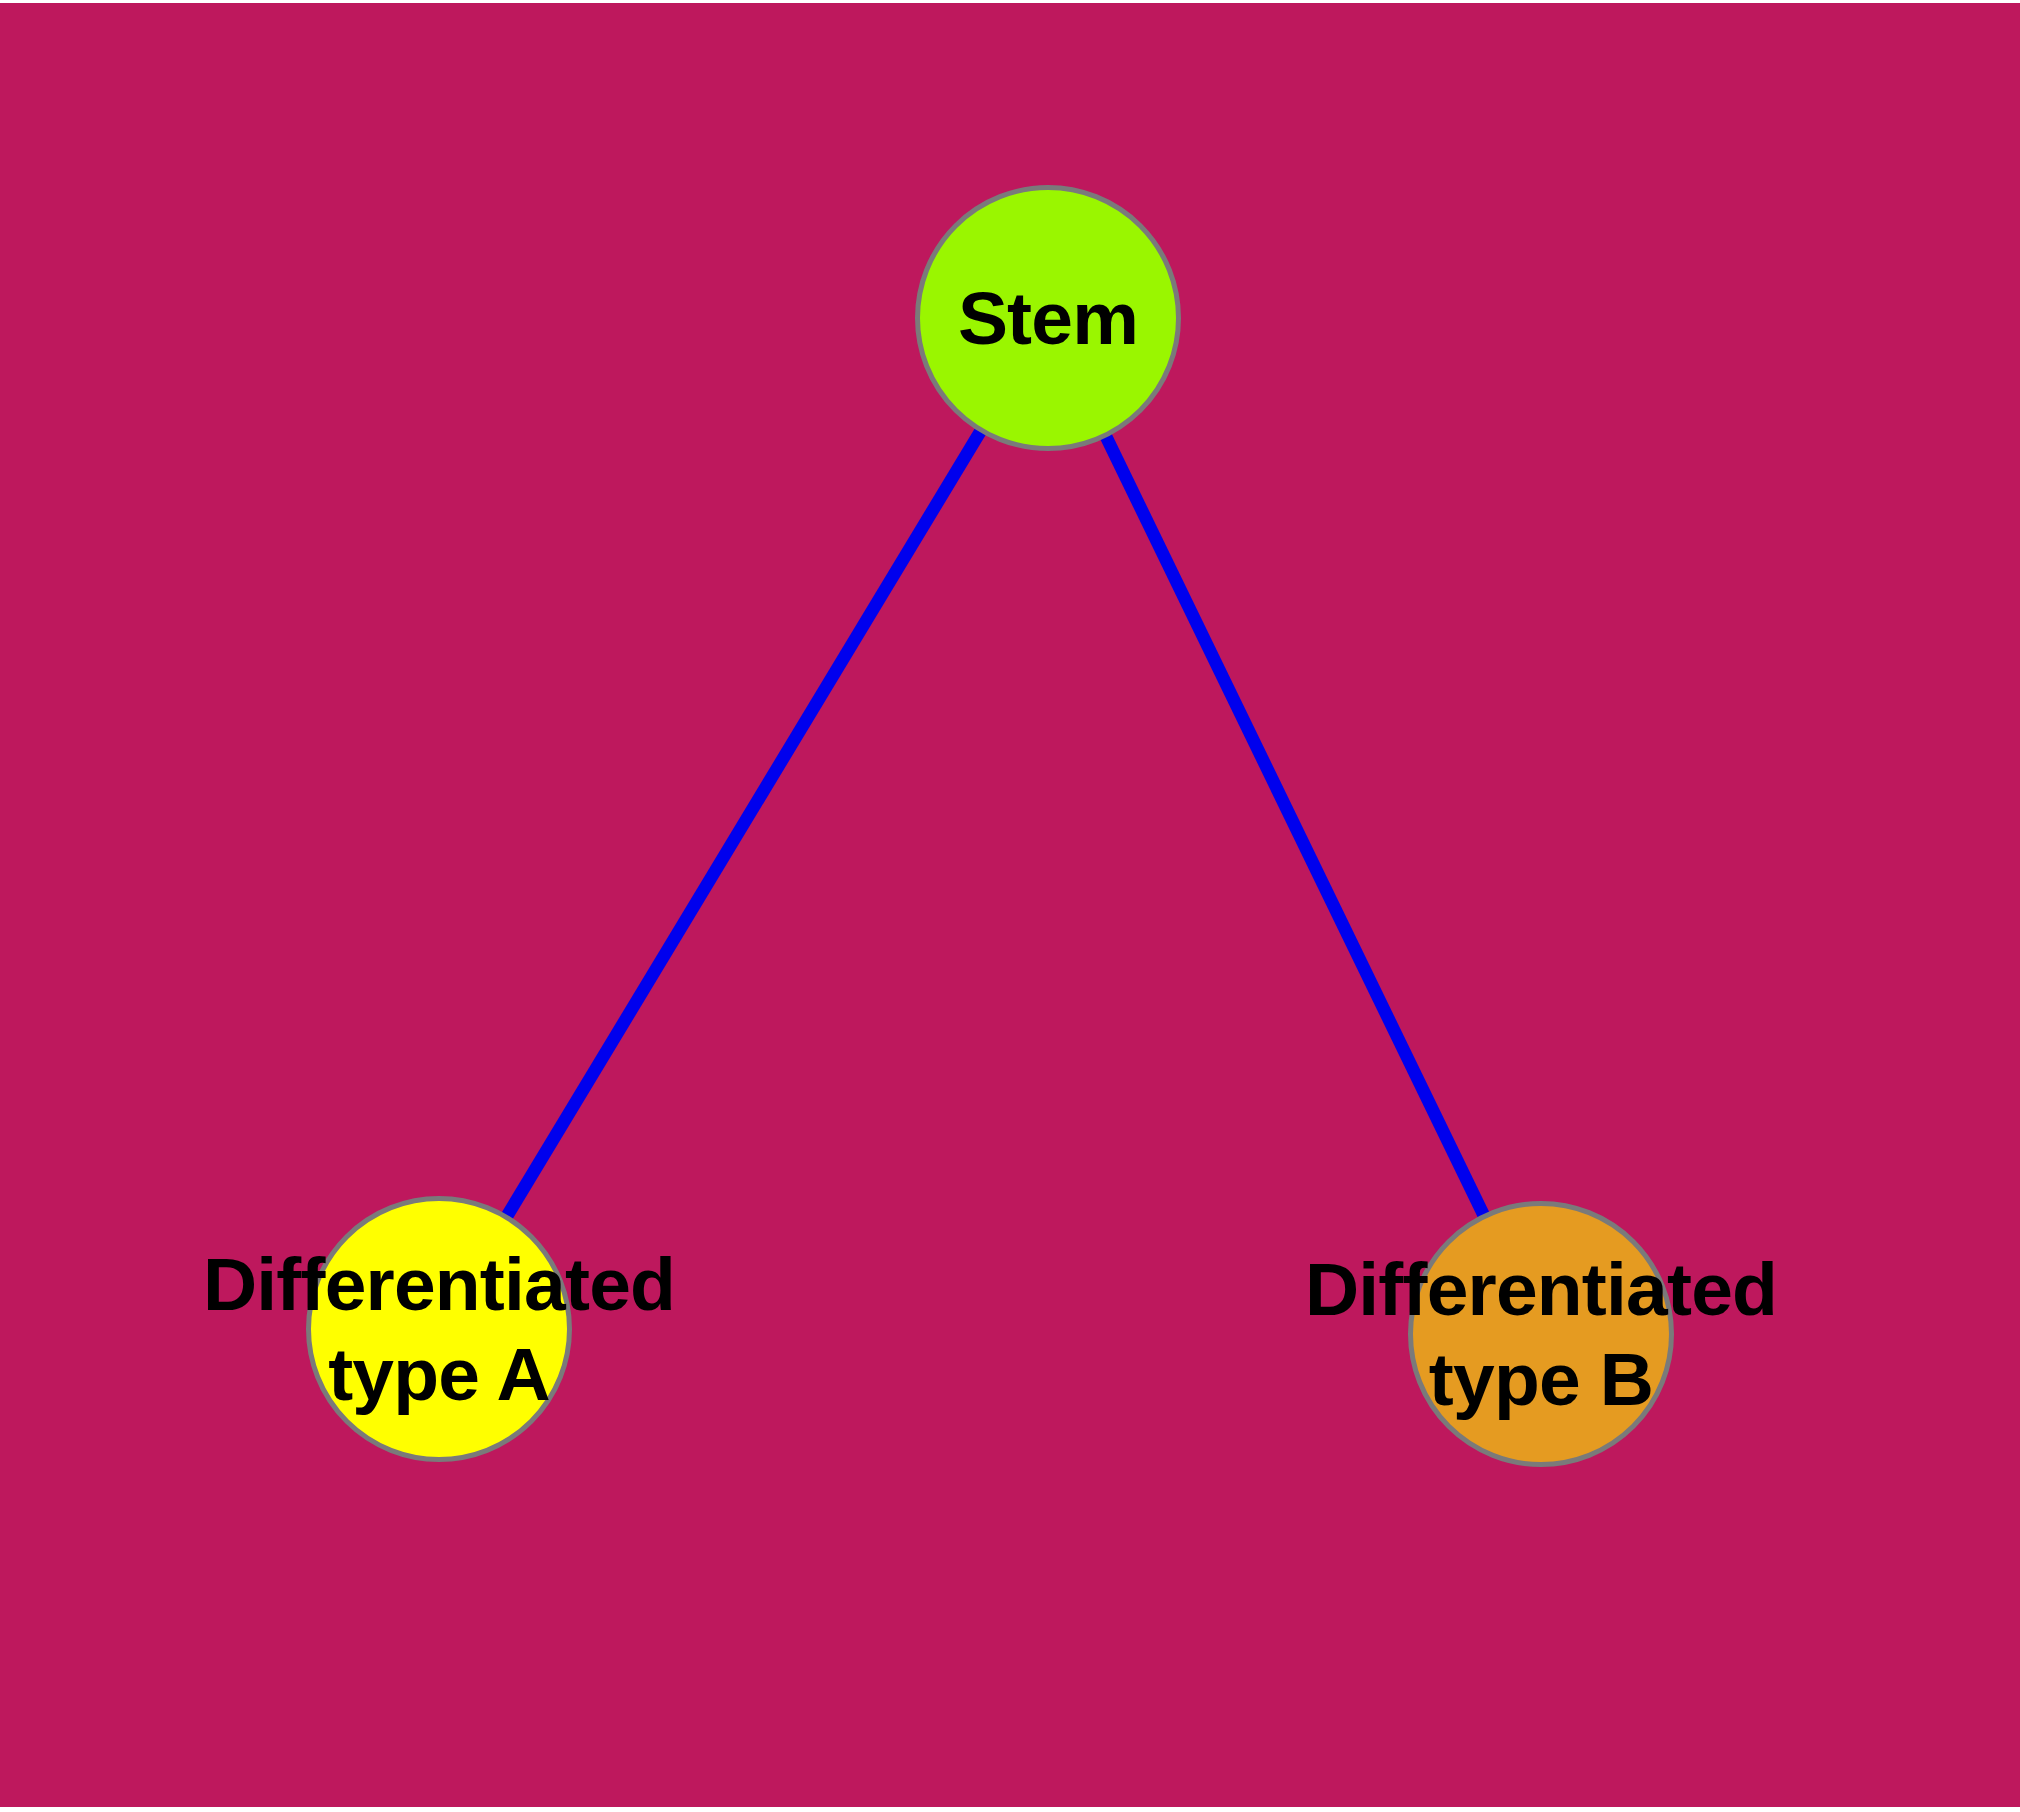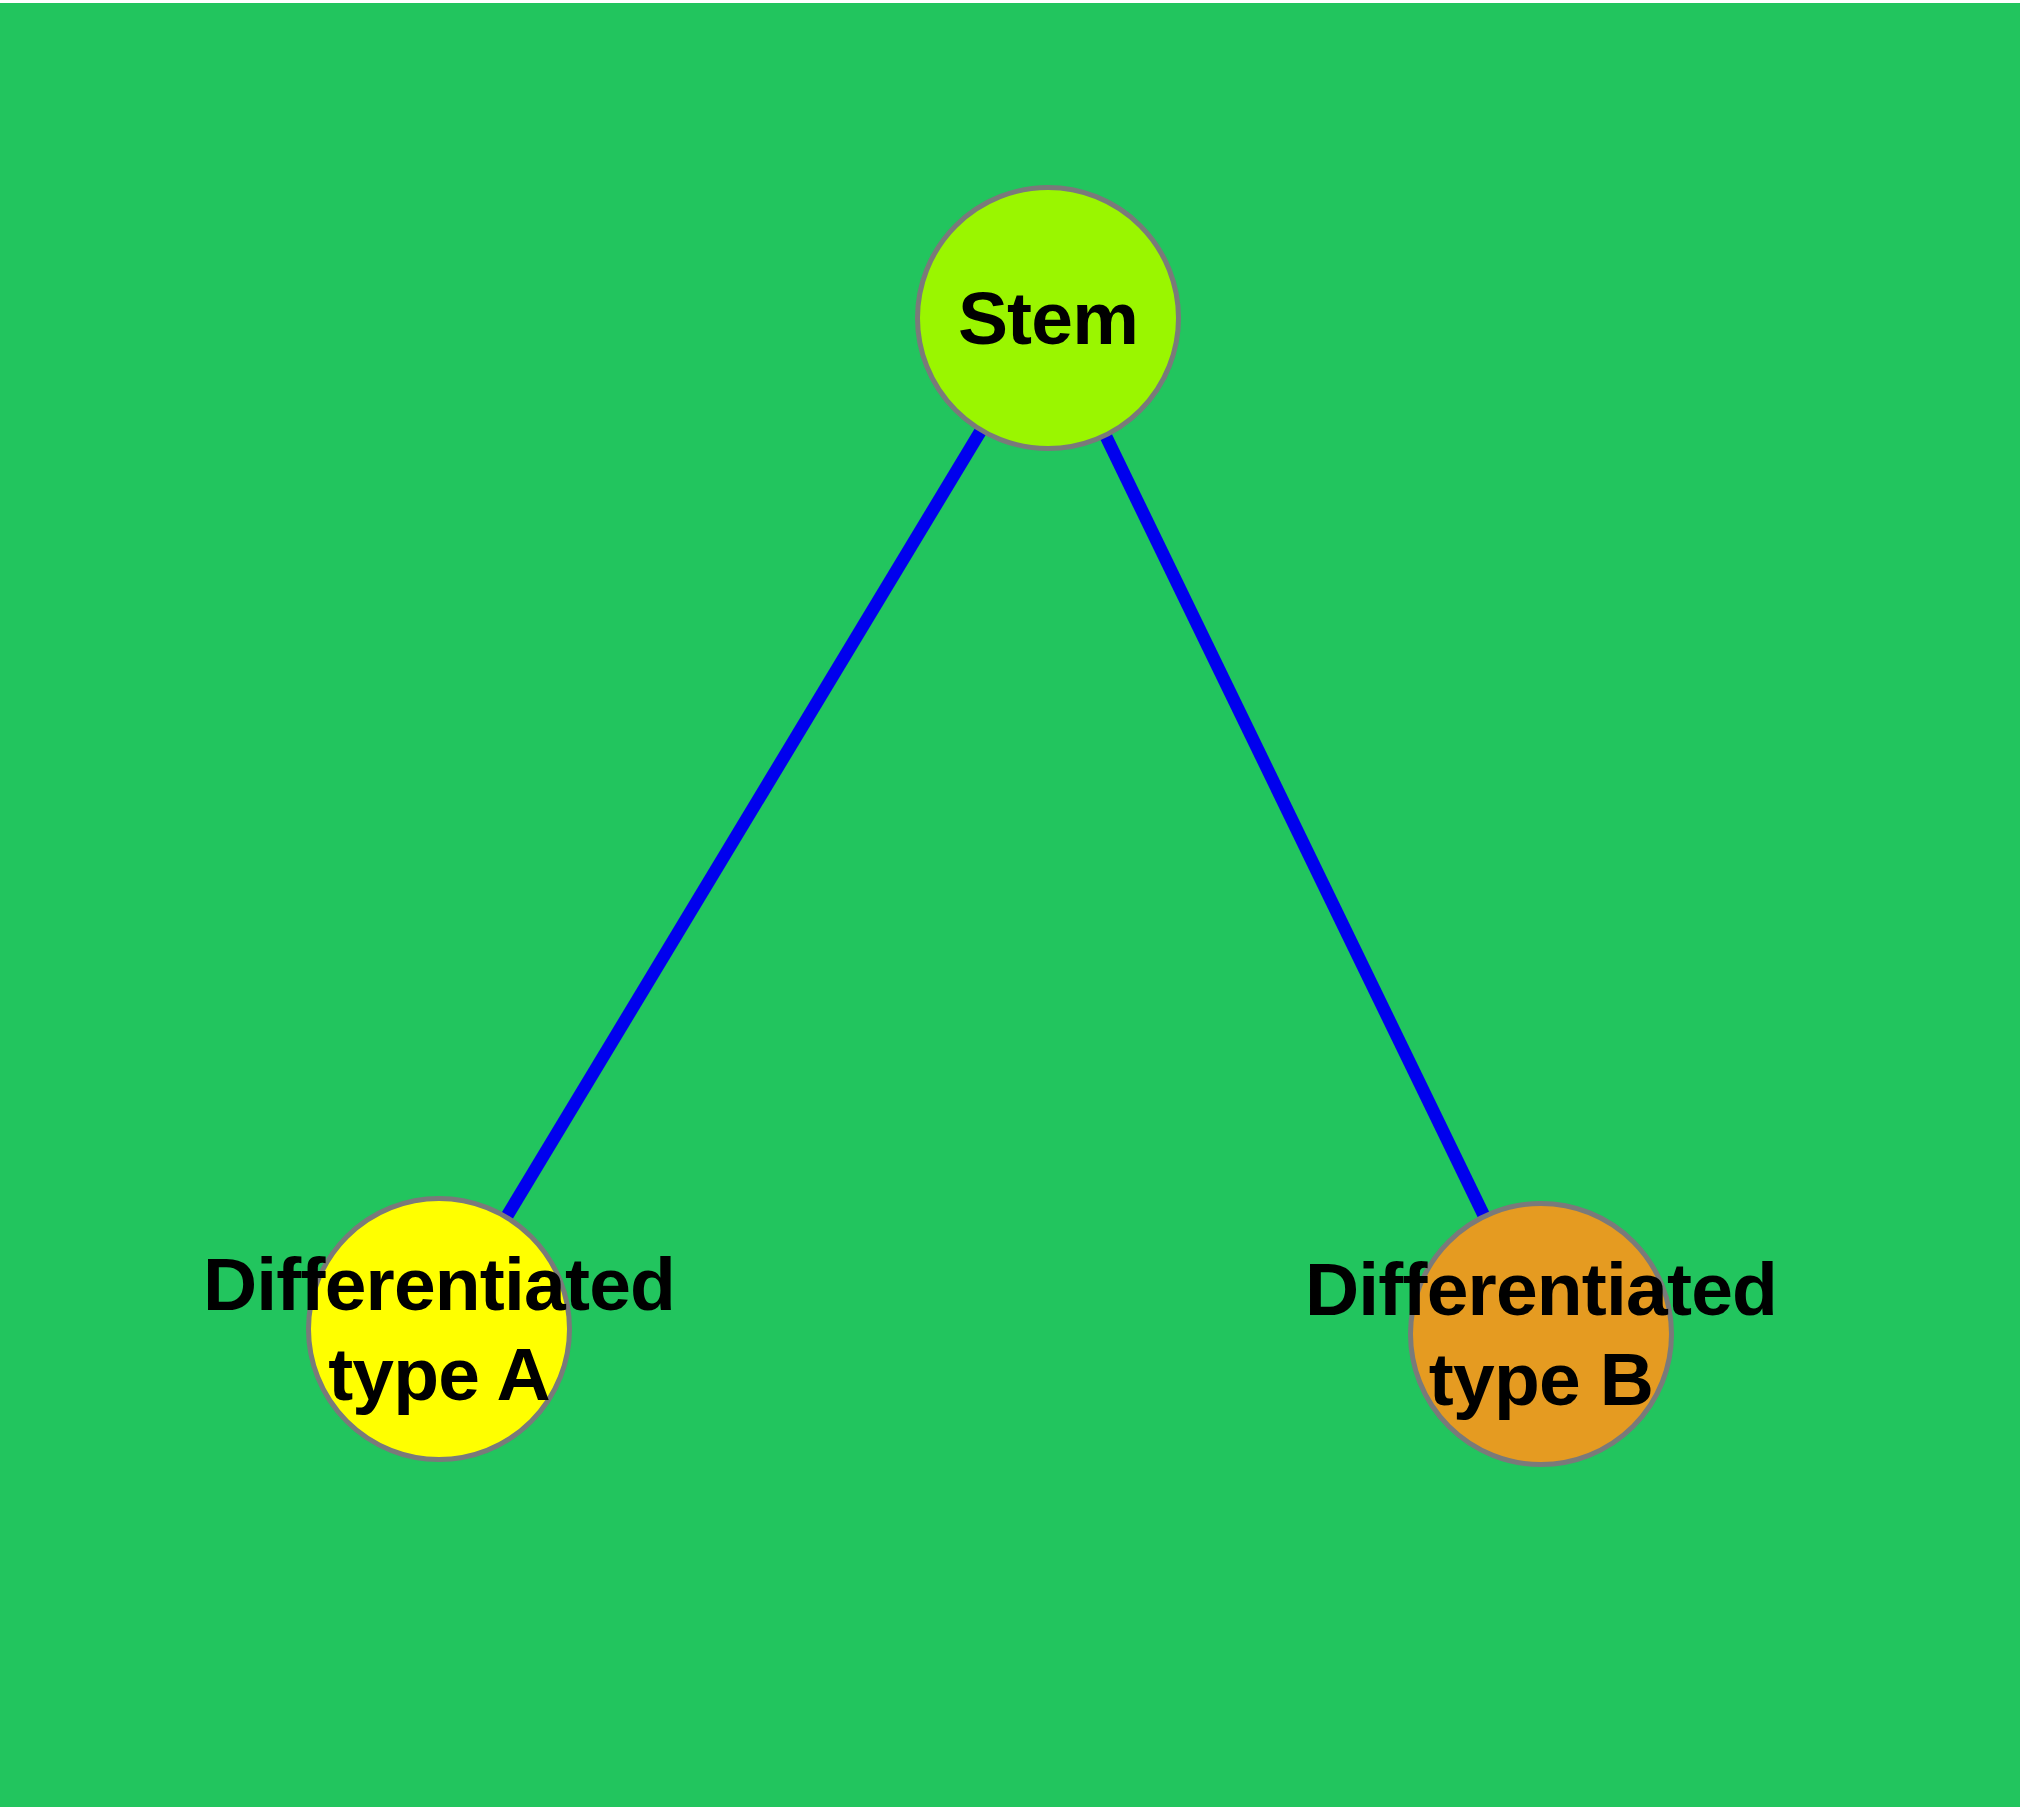--- a/index.html
+++ b/index.html
@@ -52,21 +52,21 @@
     font-weight: 700;
     font-size: 75px;
     line-height: 90px;
     letter-spacing: -0.8px;
   }
 </style>
 </head>
 <body>
 
 <div class="page" style="background: rgb(255, 255, 255);">
-  <div class="canvas" style="background: #22c55e;">
+  <div class="canvas" style="background: #be185d;">
     <svg class="edge-layer" xmlns="http://www.w3.org/2000/svg" viewBox="0 0 2384 2128" preserveAspectRatio="none">
         <line x1="1237" y1="372" x2="518" y2="1564" stroke="#0000ee" stroke-width="15"></line>
         <line x1="1237" y1="372" x2="1818" y2="1570" stroke="#0000ee" stroke-width="15"></line>
       </svg>
 
   <div class="node" style="left: 1048px; top: 315px;">
         <div class="node-circle" style="width: 256px; height: 256px; background: rgb(154, 246, 0); border: 5.1px solid rgb(122, 122, 122);"></div>
         <div class="node-label" style="color: rgb(0, 0, 0);">Stem</div>
       </div>
       <div class="node" style="left: 439px; top: 1326px;">

